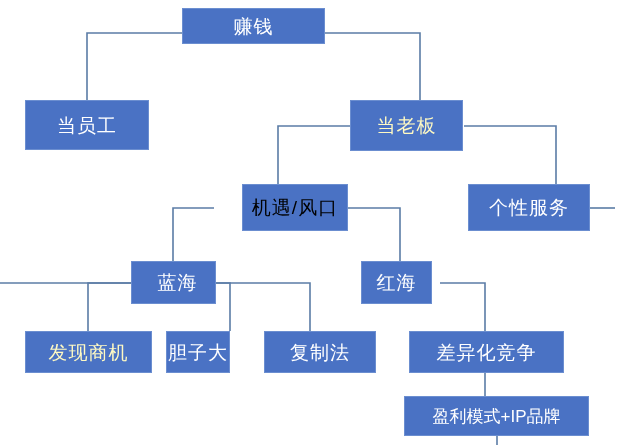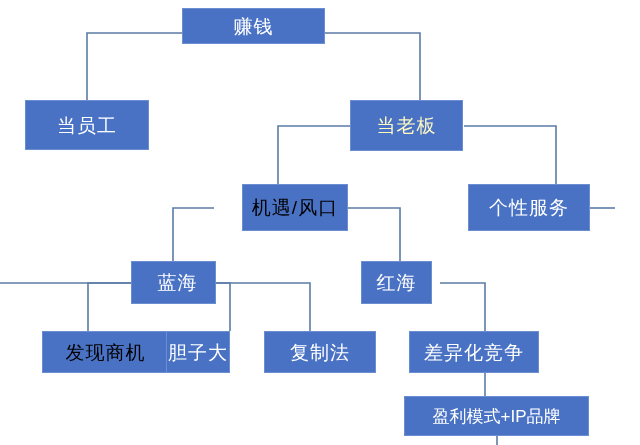--- a/index.html
+++ b/index.html
@@ -84,30 +84,30 @@
       </div>
       <div class="node" style="left: 468px; top: 184px; width: 122px; height: 47px; background: rgb(74, 114, 196); border-color: rgb(107, 142, 208); color: rgb(255, 255, 255);">
         <span>个性服务</span>
       </div>
       <div class="node" style="left: 131px; top: 261px; width: 85px; height: 43px; background: rgb(74, 114, 196); border-color: rgb(107, 142, 208); color: rgb(255, 255, 255); padding-left: 8px;">
         <span>蓝海</span>
       </div>
       <div class="node" style="left: 361px; top: 261px; width: 71px; height: 43px; background: rgb(74, 114, 196); border-color: rgb(107, 142, 208); color: rgb(255, 255, 255);">
         <span>红海</span>
       </div>
-      <div class="node" style="left: 25px; top: 331px; width: 127px; height: 42px; background: rgb(74, 114, 196); border-color: rgb(107, 142, 208); color: #000000; margin-left: 17px;">
+      <div class="node" style="left: 25px; top: 331px; width: 127px; height: 42px; background: rgb(74, 114, 196); border-color: rgb(107, 142, 208); color: #fef9c3;">
         <span>发现商机</span>
       </div>
       <div class="node" style="left: 166px; top: 331px; width: 64px; height: 42px; background: rgb(74, 114, 196); border-color: rgb(107, 142, 208); color: rgb(255, 255, 255);">
         <span>胆子大</span>
       </div>
       <div class="node" style="left: 264px; top: 331px; width: 112px; height: 42px; background: rgb(74, 114, 196); border-color: rgb(107, 142, 208); color: rgb(255, 255, 255);">
         <span>复制法</span>
       </div>
-      <div class="node" style="left: 409px; top: 331px; width: 130px; height: 42px; background: rgb(74, 114, 196); border-color: rgb(107, 142, 208); color: rgb(255, 255, 255);">
+      <div class="node" style="left: 409px; top: 331px; width: 155px; height: 42px; background: rgb(74, 114, 196); border-color: rgb(107, 142, 208); color: rgb(255, 255, 255);">
         <span>差异化竞争</span>
       </div>
       <div class="node small-text" style="left: 404px; top: 396px; width: 185px; height: 40px; background: rgb(74, 114, 196); border-color: rgb(107, 142, 208); color: rgb(255, 255, 255);">
         <span>盈利模式+IP品牌</span>
       </div>
     </div>
 
 </div>
 
 </body></html>

